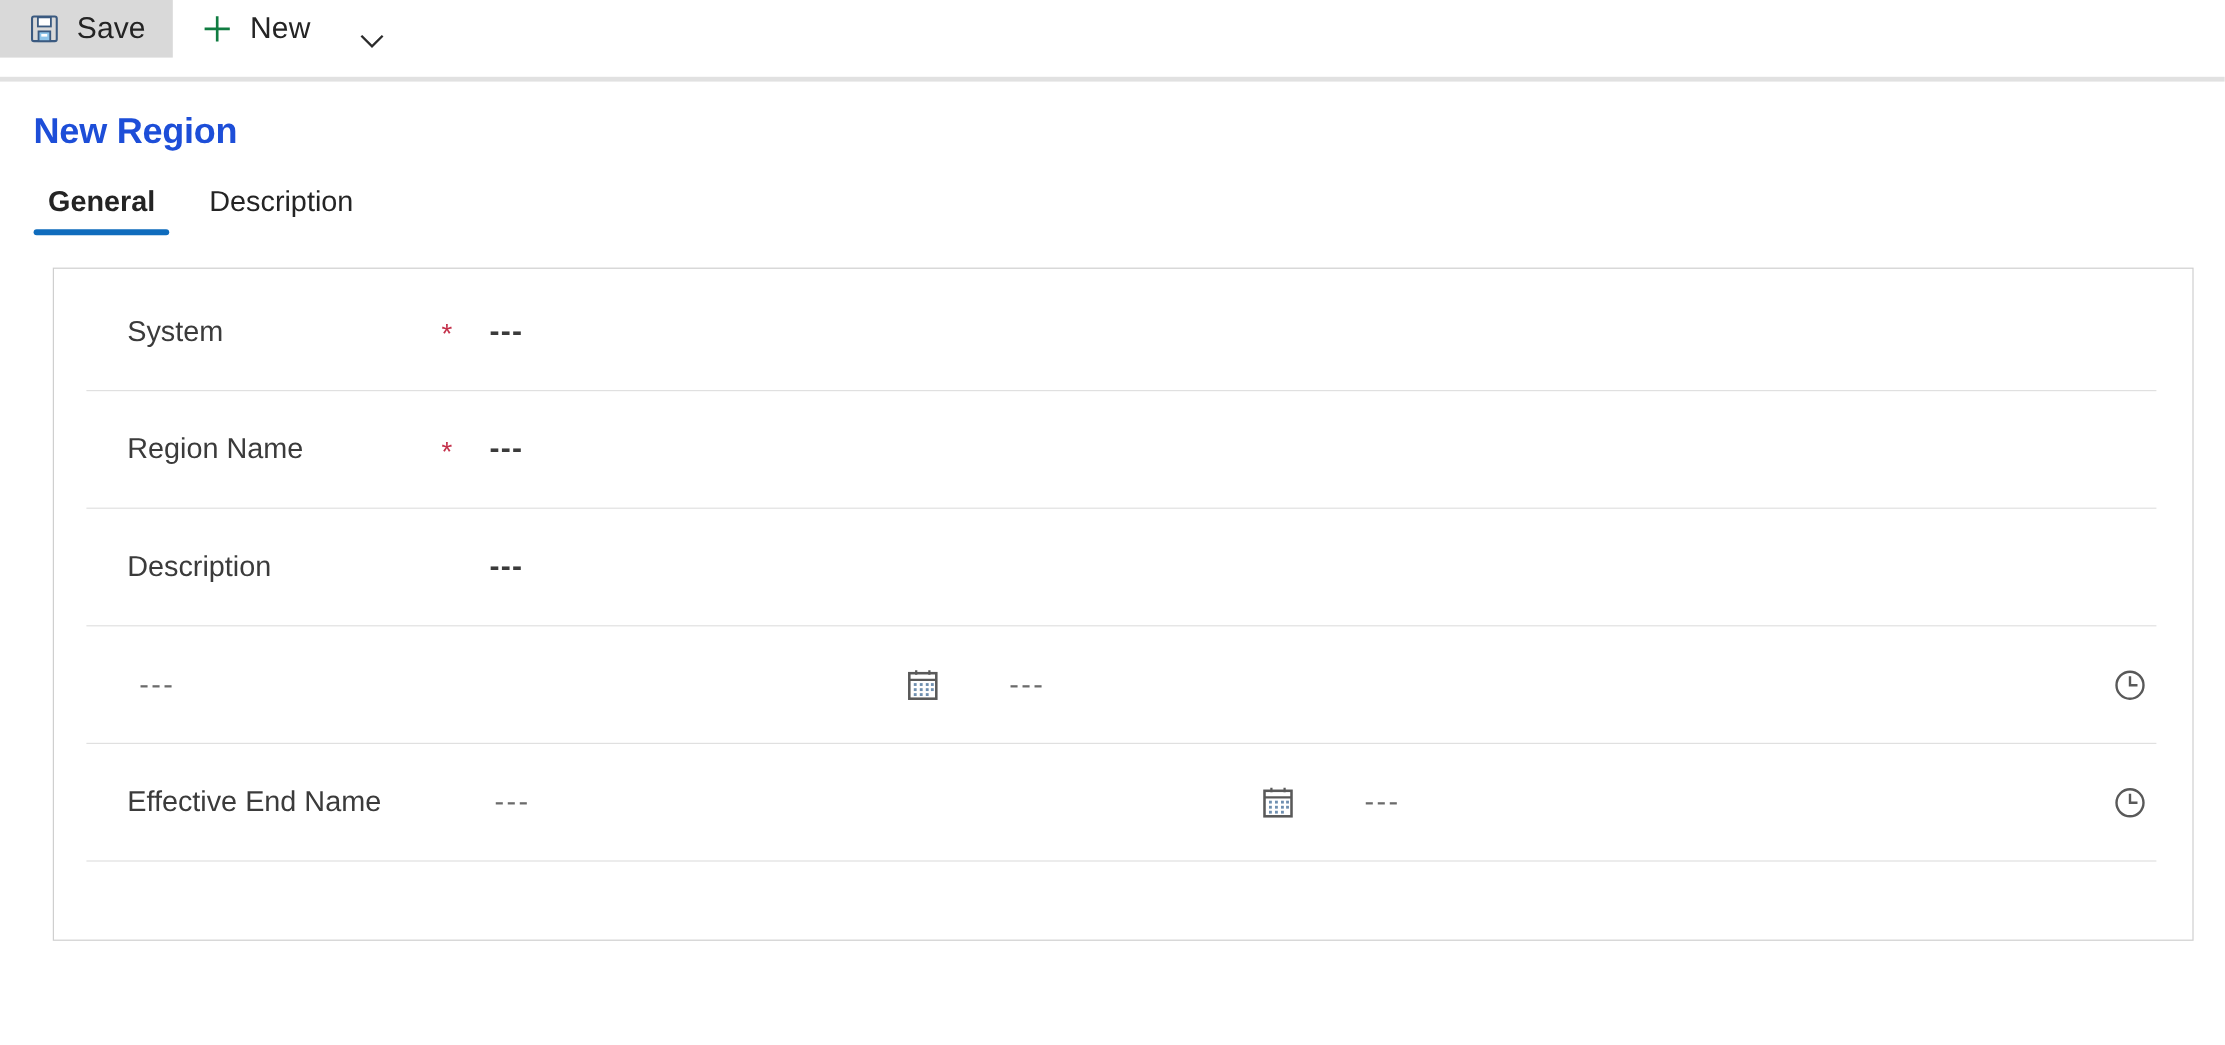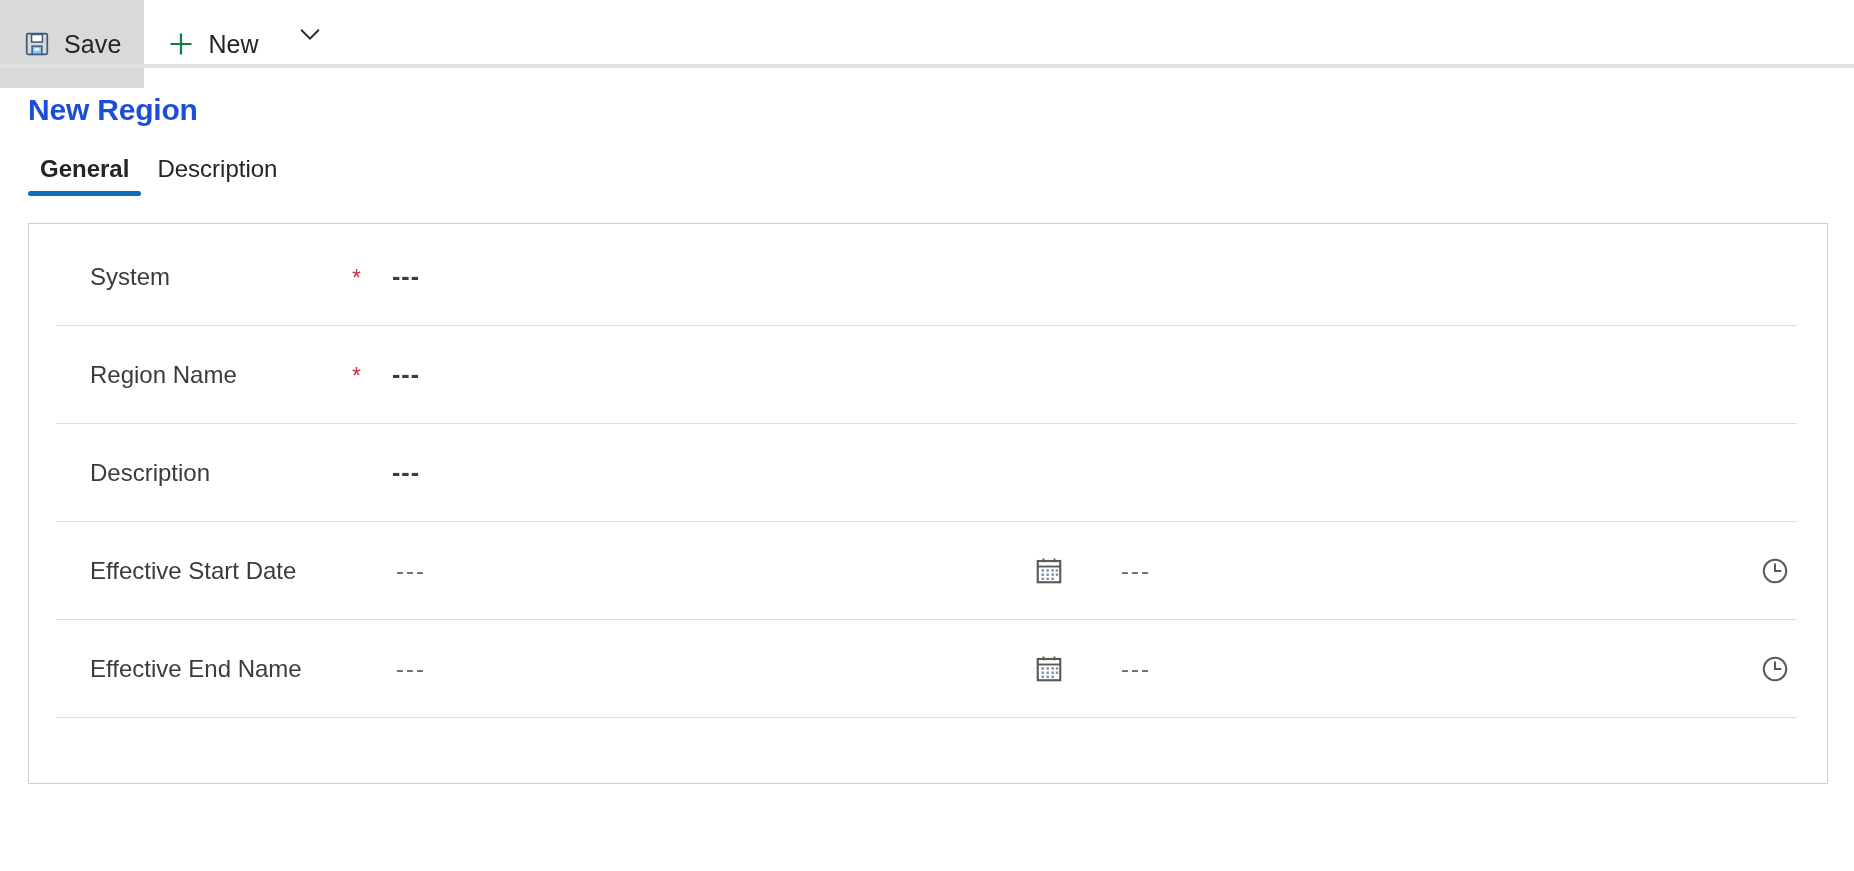--- a/index.html
+++ b/index.html
@@ -28,21 +28,21 @@
     position: absolute;
     left: 0; right: 0; bottom: 0;
     height: 4px;
     background: #e1e1e1;
   }
   .cmd-btn {
     display: flex;
     align-items: center;
     gap: 13px;
     padding: 0 23px;
-    height: 88px;
+    height: 48px;
     box-sizing: border-box;
     cursor: pointer;
     user-select: none;
     white-space: nowrap;
   }
   .cmd-btn.selected {
     background: #d9d9d9;
   }
   .cmd-label {
     font-size: 25px;
@@ -77,21 +77,21 @@
     color: #1d4ed8;
     margin: 25px 0 0 28px;
     letter-spacing: -.2px;
   }
 
   
   .tabs {
     display: flex;
     align-items: flex-end;
     margin: 28px 0 0 28px;
-    gap: 0;
+    gap: 17px;
   }
   .tab {
     position: relative;
     padding: 0 14px 13px 14px;
     font-size: 24px;
     color: #242424;
     cursor: pointer;
     white-space: nowrap;
   }
   .tab:first-child { margin-left: -2px; }
@@ -102,21 +102,21 @@
     content: "";
     position: absolute;
     left: 2px; right: 2px; bottom: 0;
     height: 5px;
     border-radius: 3px;
     background: #0f6cbd;
   }
 
   
   .form-card {
-    margin: 27px 26px 0 28px;
+    margin: 27px 26px 0 44px;
     border: 1px solid #cfcfcf;
     background: #ffffff;
     height: 561px;
     box-sizing: border-box;
     padding: 0 0 0 0;
   }
   .form-rows {
     margin: 0 30px 0 27px;
   }
   .form-row {
@@ -260,21 +260,20 @@
         <div class="field-value">---</div>
       </div>
 
       <div class="form-row">
         <div class="field-label">Description</div>
         <div class="req-star"></div>
         <div class="field-value">---</div>
       </div>
 
       <div class="form-row">
-        <div class="field-label">Effective Start Date</div>
         <div class="req-star"></div>
         <div class="field-value thin date-value">---</div>
         <span class="cal-icon">
           <svg width="30" height="30" viewBox="0 0 24 24">
             <path d="M7.6 2 V5" stroke="#595959" stroke-width="1.5"></path>
             <path d="M16.4 2 V5" stroke="#595959" stroke-width="1.5"></path>
             <rect x="3" y="4" width="18" height="17" fill="none" stroke="#595959" stroke-width="1.7"></rect>
             <path d="M3 8.4 H21" stroke="#595959" stroke-width="1.5"></path>
             <g fill="#6f8fb0">
               <rect x="6" y="10.6" width="1.9" height="1.9"></rect>

